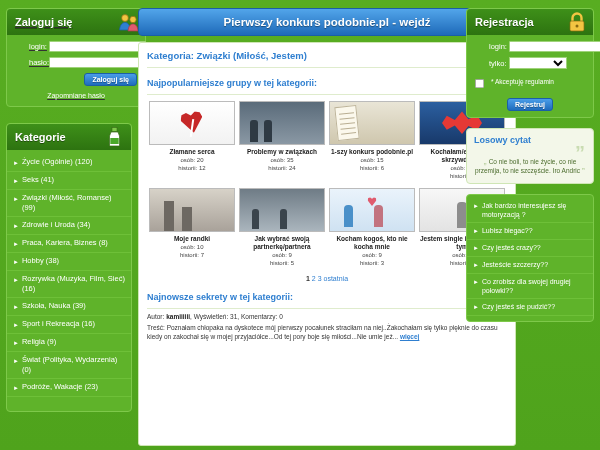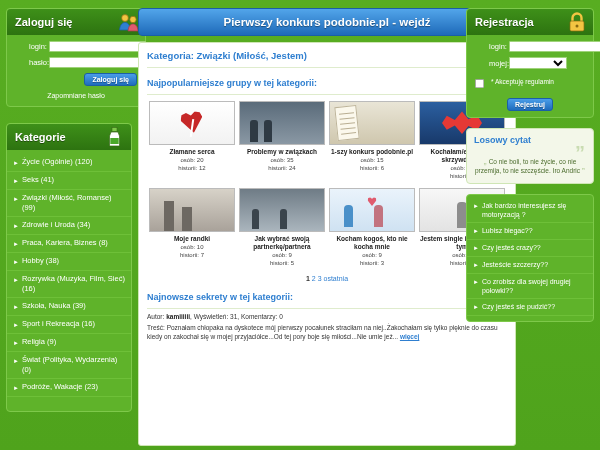--- a/index.html
+++ b/index.html
@@ -38,21 +38,21 @@
   }
   .panel-head .badge-ico {
     position: absolute; right: 5px; top: 2px;
     width: 22px; height: 22px;
   }
 
   
   #left-col {
     position: absolute; left: 6px; top: 8px; width: 126px;
   }
-  #login-panel { width: 140px; }
+  #login-panel { width: 140px; text-decoration: underline; }
   #login-body { padding: 6px 6px 5px 6px; }
   .form-row {
     display: flex; align-items: center; margin-bottom: 5px;
   }
   .form-row .lab {
     width: 36px; color: #fff; font-size: 7.5px; text-align: right; padding-right: 4px; padding-left: 16px;
   }
   .form-row input {
     flex: 1; height: 11px; border: 1px solid #9fd37a; background: #fff;
     font-size: 7px; padding: 0 2px; border-radius: 1px;
@@ -476,21 +476,21 @@
           <rect x="4" y="10" width="14" height="10" rx="1.6" fill="#f4c542" stroke="#8a6a10" stroke-width="0.7"></rect>
           <circle cx="11" cy="15" r="1.5" fill="#8a6a10"></circle>
         </svg>
       </div>
       <div id="reg-body">
         <div class="form-row">
           <div class="lab">login:</div>
           <input type="text" value="" style="">
         </div>
         <div class="form-row">
-          <div class="lab">mojej:</div>
+          <div class="lab">tylko:</div>
           <select class="sel-mini">
             <option></option>
           </select>
         </div>
         <div class="chk-row">
           <input type="checkbox" style="">
           <span>* Akceptuję regulamin</span>
         </div>
         <div id="reg-btn-row">
           <span class="btn-blue">Rejestruj</span>

